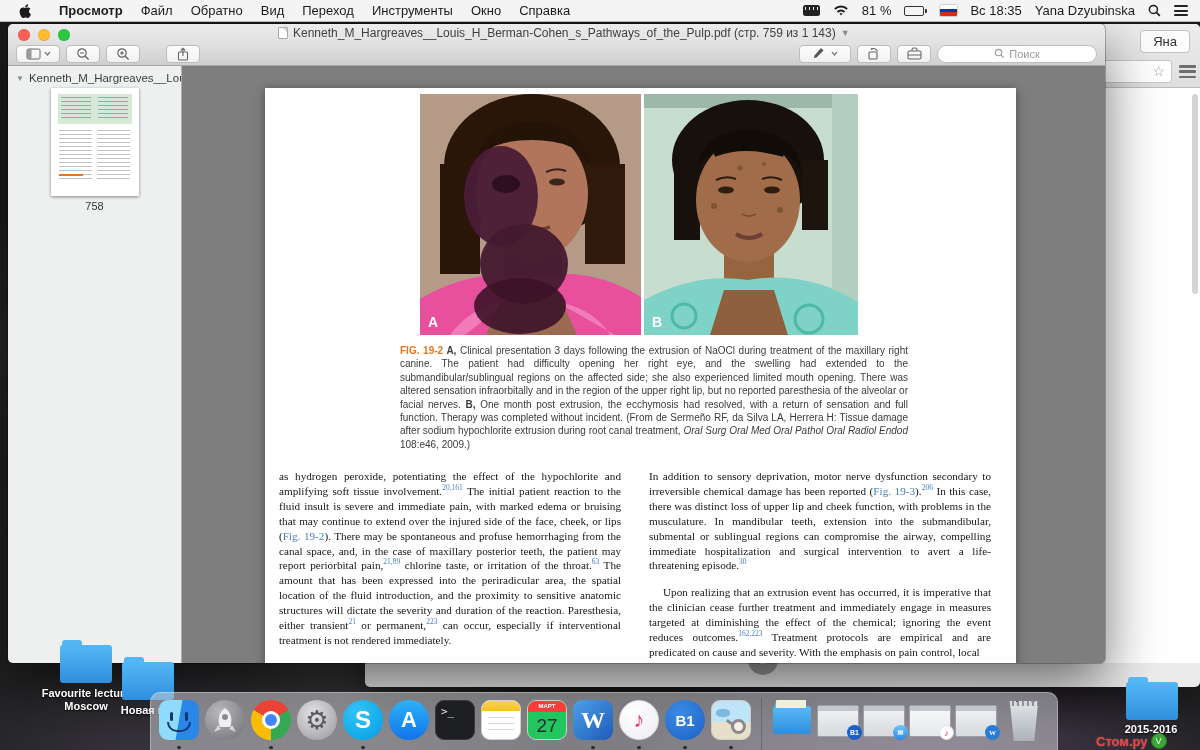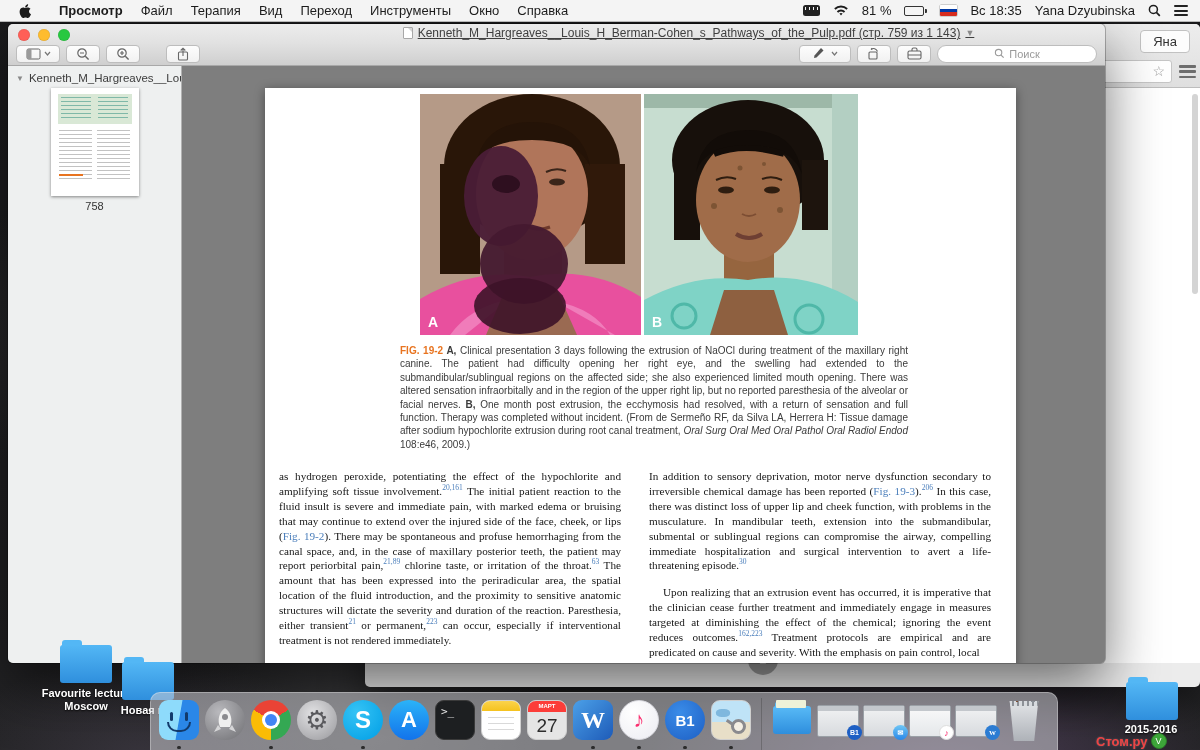--- a/index.html
+++ b/index.html
@@ -63,21 +63,21 @@
   
   #pvwindow { left:8px; top:24px; width:1097px; height:639px; border-radius:5px; z-index:10;
     box-shadow:0 22px 55px rgba(0,0,0,.55), 0 0 0 1px rgba(0,0,0,.25); overflow:hidden; background:#7e7e7e; }
   .titlebar { position:absolute; left:0; top:0; right:0; height:18px; background:linear-gradient(#ececec,#e2e2e2); }
   .lights { position:absolute; left:10px; top:5px; display:flex; gap:8px; }
   .light { width:12px; height:12px; border-radius:50%; }
   .l-red{background:#ff5f57;box-shadow:inset 0 0 1px rgba(0,0,0,.3);}
   .l-yel{background:#febc2e;box-shadow:inset 0 0 1px rgba(0,0,0,.3);}
   .l-grn{background:#28c840;box-shadow:inset 0 0 1px rgba(0,0,0,.3);}
   .title-row { position:absolute; left:270px; right:6px; top:0; height:18px; display:flex;
-    align-items:center; justify-content:center; gap:5px; font-size:12px; color:#3f3f3f; white-space:nowrap;text-decoration:underline; }
+    align-items:center; justify-content:flex-start; gap:5px; font-size:12px; color:#3f3f3f; white-space:nowrap; }
   .docicon { width:10px; height:12px; background:#fff; border:1px solid #a8a8a8; border-radius:1px; position:relative; }
   .docicon:before{content:"";position:absolute;right:0;top:0;border:2.5px solid #d4d4d4;border-left-color:transparent;border-bottom-color:transparent;}
   .title-chev { color:#8a8a8a; font-size:9px; }
   .toolbar { position:absolute; left:0; top:18px; right:0; height:24px;
     background:linear-gradient(#e2e2e2,#cfcfcf); border-bottom:1px solid #a8a8a8;
     display:flex; align-items:center; padding:0 8px; gap:6px; }
   .tbtn { height:18px; background:linear-gradient(#fdfdfd,#f1f1f1); border:1px solid #bdbdbd;
     border-radius:4px; display:flex; align-items:center; justify-content:center; padding:0 8px; color:#555; }
   .tbtn svg { display:block; }
   .tb-gap { width:14px; }
@@ -413,21 +413,21 @@
         <div class="abs" style="left:5px;top:4px;font-family:'DejaVu Sans Mono',monospace;font-size:11px;color:#e8e8e8;">&gt;_</div>
       </div>
     </div>
     <div class="dk">
       <div class="ic-sq" style="background:#fff;border:1px solid #d0d0d0;">
         <div class="abs" style="left:0;top:0;right:0;height:10px;background:linear-gradient(#fbd34c,#f5c21e);"></div>
         <div class="abs" style="left:6px;top:16px;right:6px;height:18px;background:repeating-linear-gradient(#d9d9d9 0 1px,transparent 1px 6px);"></div>
       </div>
     </div>
     <div class="dk">
-      <div class="ic-sq" style="background:#e5e5e5;border:1px solid #cfcfcf;">
+      <div class="ic-sq" style="background:#22c55e;border:1px solid #cfcfcf;">
         <div class="abs" style="left:0;top:0;right:0;height:11px;background:#fc3d39;color:#fff;font-size:6px;font-weight:700;text-align:center;line-height:11px;">МАРТ</div>
         <div class="abs" style="left:0;top:12px;right:0;bottom:0;display:flex;align-items:center;justify-content:center;font-size:19px;color:#2c2c2c;">27</div>
       </div>
     </div>
     <div class="dk">
       <div class="ic-sq" style="background:linear-gradient(135deg,#4ba0e8,#1e5bb8);">
         <div class="glyph" style="font-size:24px;font-weight:700;color:#fff;font-family:'Liberation Serif',serif;">W</div>
       </div>
       <div class="dot"></div>
     </div>
@@ -485,21 +485,21 @@
   </div>
 
   <div class="abs" id="menubar">
     <span class="apple">
       <svg width="14" height="16" viewBox="0 0 16 18">
           <path fill="#1c1c1c" d="M12.6 9.6c0-2 1.6-3 1.7-3.1-.9-1.4-2.4-1.6-2.9-1.6-1.2-.1-2.4.7-3 .7-.6 0-1.6-.7-2.6-.7-1.3 0-2.6.8-3.3 2-1.4 2.4-.4 6 1 8 .7 1 1.5 2.1 2.5 2 1 0 1.4-.6 2.6-.6 1.2 0 1.6.6 2.6.6 1.1 0 1.8-1 2.5-2 .8-1.1 1.1-2.2 1.1-2.3 0 0-2.2-.8-2.2-3zM10.7 3.9c.6-.7 1-1.7.9-2.7-.9 0-1.9.6-2.5 1.3-.5.6-1 1.6-.9 2.5 1 .1 1.9-.4 2.5-1.1z"></path>
         </svg>
     </span>
     <span class="mitem first">Просмотр</span>
     <span class="mitem">Файл</span>
-    <span class="mitem">Терапия</span>
+    <span class="mitem">Обратно</span>
     <span class="mitem">Вид</span>
     <span class="mitem">Переход</span>
     <span class="mitem">Инструменты</span>
     <span class="mitem">Окно</span>
     <span class="mitem">Справка</span>
     <span class="mb-right">
       <span class="kbd-ic"></span>
       <svg width="16" height="12" viewBox="0 0 16 12">
           <path d="M8 10.5l1.6-2a2.6 2.6 0 0 0-3.2 0z" fill="#1c1c1c"></path>
           <path d="M3.8 6.2a6.2 6.2 0 0 1 8.4 0l-1.3 1.6a4.2 4.2 0 0 0-5.8 0zM1.2 3.2a10 10 0 0 1 13.6 0l-1.3 1.6a8 8 0 0 0-11 0z" fill="#1c1c1c"></path>

